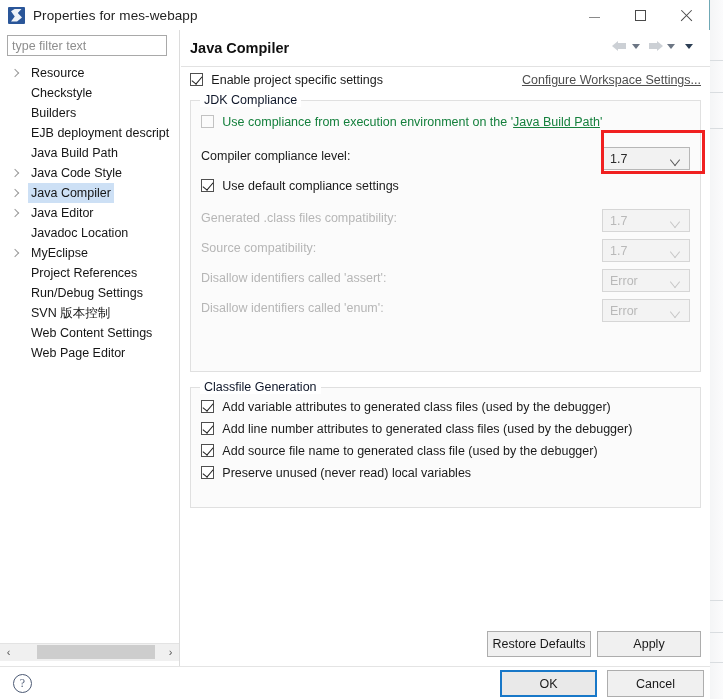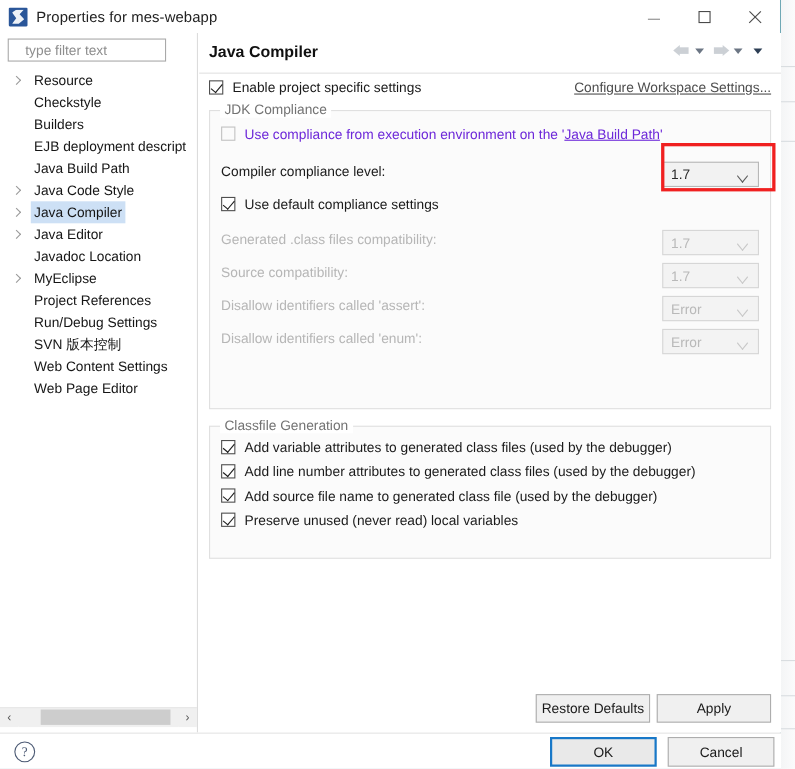--- a/index.html
+++ b/index.html
@@ -69,24 +69,24 @@
   
   #body-split { position: absolute; top: 30px; left: 0; width: 710px; height: 636px; }
 
   
   #left-pane {
     position: absolute; left: 0; top: 0; width: 180px; height: 636px;
     background: #ffffff;
     border-right: 1px solid #dcdcdc;
   }
   #filter-input {
-    position: absolute; left: 7px; top: 5px; width: 144px; height: 21px;
+    position: absolute; left: 7px; top: 5px; width: 160px; height: 21px;
     border: 1px solid #a9a9a9; background: #fff;
     font-family: "Liberation Sans", sans-serif; font-size: 12.5px;
-    padding: 0 15px; color: #111; outline: none;
+    padding: 0 4px; color: #111; outline: none;
   }
   #filter-input::placeholder { color: #8e8e8e; }
   #tree {
     position: absolute; left: 0; top: 33px; width: 179px; height: 570px;
     overflow: hidden;
   }
   .tree-item {
     position: relative; height: 20px; line-height: 20px;
     padding-left: 28px; font-size: 12.5px; color: #151515;
     white-space: nowrap;
@@ -175,37 +175,37 @@
   }
   .cb.checked::after {
     content: ""; position: absolute; left: 3px; top: 0px;
     width: 5px; height: 9px;
     border-right: 1.7px solid #1d1d1d; border-bottom: 1.7px solid #1d1d1d;
     transform: rotate(40deg);
   }
   .cb.dis { border-color: #c2c2c2; background: #fbfbfb; }
   .cb.dis.checked::after { border-color: #c6c6c6; }
   .cb-label { font-size: 12.5px; margin-left: 5px; vertical-align: 0px; }
-  .cb-label.dis { color: #6d28d9; }
+  .cb-label.dis { color: #15803d; }
 
   #ws-link {
     position: absolute; right: 9px; top: 6px;
     font-size: 12.5px; color: #4e4e4e; text-decoration: underline; cursor: pointer;
   }
 
   
   .group {
     position: absolute; left: 9px; right: 9px;
     border: 1px solid #e0e0e0;
     background: #fbfbfb;
   }
   .group > .grp-title {
     position: absolute; left: 9px; top: -8px;
     background: #ffffff; padding: 0 4px;
-    font-size: 12.5px; color: #737373;
+    font-size: 12.5px; color: #0f172a;
   }
   #grp-jdk { top: 33px; height: 272px; }
   #grp-classfile { top: 320px; height: 121px; padding-left: 11px; }
 
   .opt-row { position: absolute; left: 10px; right: 10px; height: 22px; }
   .opt-label { position: absolute; left: 0; top: 2px; font-size: 12.5px; }
   .opt-label.dis { color: #b6b6b6; }
 
   .sel {
     position: absolute; right: 0; top: 0;

